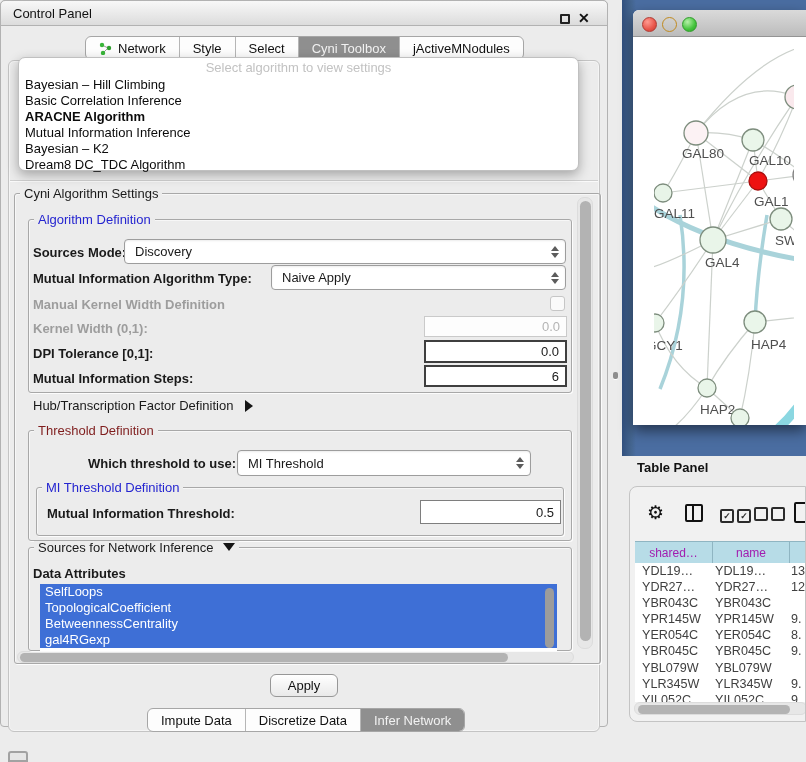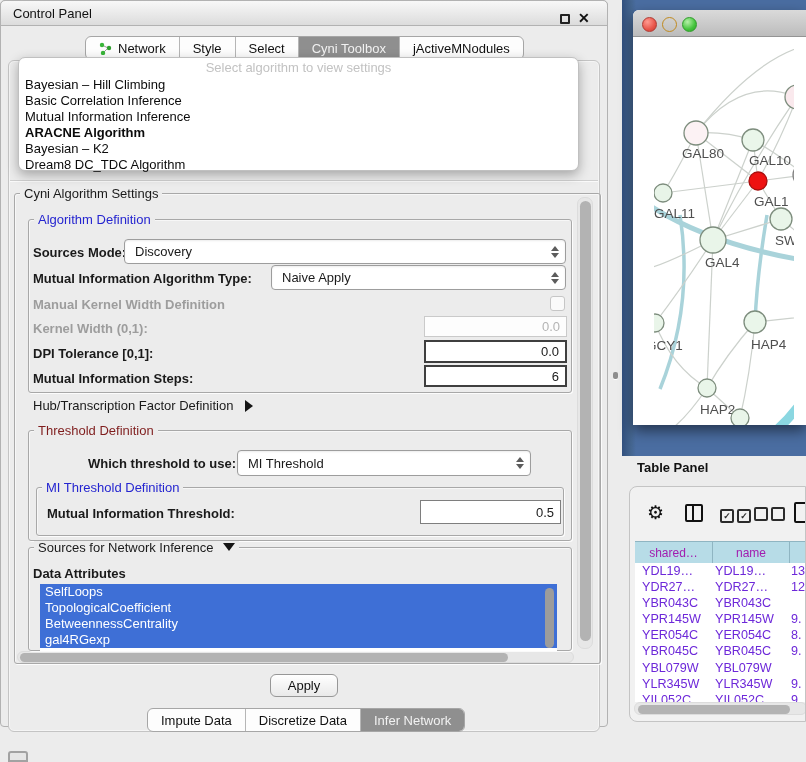--- a/index.html
+++ b/index.html
@@ -72,21 +72,21 @@
   .tp-title{left:637px;top:460px;font-size:13px;color:#111;font-weight:bold;}
   .tp-container{left:629px;top:486px;width:177px;height:236px;background:#f1f1f1;border:1px solid #c4c4c4;border-radius:8px 0 0 8px;overflow:hidden;}
   .tp-toolbar-icon{position:absolute;color:#111;}
   .mini-cb{display:inline-block;width:10px;height:10px;border:2px solid #2b2b2b;border-radius:2px;margin-right:3px;font-size:9px;line-height:10px;text-align:center;font-weight:bold;color:#2b2b2b;}
   .col-icon{display:inline-block;width:14px;height:14px;border:2px solid #111;border-radius:2px;position:relative;}
   .col-icon:after{content:"";position:absolute;left:5px;top:0;width:2px;height:14px;background:#111;}
   .doc-icon{display:inline-block;width:13px;height:17px;border:2px solid #111;border-radius:2px;}
   .thead-cell{position:absolute;top:54px;height:22px;background:#b7dce7;border-right:1px solid #8fb5c2;border-top:1px solid #8fb5c2;border-bottom:1px solid #8fb5c2;
               display:flex;align-items:center;justify-content:center;font-size:12px;color:#a21caf;}
   .table-rows{position:absolute;left:5px;top:76px;width:172px;height:139px;background:#fff;overflow:hidden;}
-  .trow{position:relative;height:16.1px;line-height:16.1px;font-size:12.6px;color:#6d28d9;}
+  .trow{position:relative;height:16.1px;line-height:16.1px;font-size:12.6px;color:#404040;}
   .tc{position:absolute;top:0;white-space:nowrap;}
   .tc.c0{left:7px;width:68px;overflow:hidden;}
   .tc.c1{left:80px;width:68px;overflow:hidden;}
   .tc.c2{left:156px;width:18px;overflow:hidden;}
 
   .splitter-handle{left:613px;top:372px;width:5px;height:7px;background:#8e8e8e;border-radius:2px;box-shadow:0 1px 0 #fff;}
   .corner-chip{left:8px;top:751px;width:20px;height:11px;border:2px solid #a2a2a2;background:#e6e6e6;border-radius:3px 3px 0 0;}
   .top-tick{left:8px;top:0;width:2px;height:6px;background:#adadad;}
 </style>
 </head>
@@ -129,22 +129,22 @@
     <div class="tab">
         <span>jActiveMNodules</span>
       </div>
   </div>
 
   <div class="abs popup">
     <div class="popup-placeholder">Select algorithm to view settings</div>
     <div class="popup-items">
       <div class="popup-item">Bayesian – Hill Climbing</div>
       <div class="popup-item">Basic Correlation Inference</div>
+      <div class="popup-item bold">ARACNE Algorithm</div>
       <div class="popup-item">Mutual Information Inference</div>
-      <div class="popup-item bold">ARACNE Algorithm</div>
       <div class="popup-item">Bayesian – K2</div>
       <div class="popup-item">Dream8 DC_TDC Algorithm</div>
     </div>
   </div>
 
   <div class="abs group" style="left:14px;top:193px;width:587px;height:471px;"></div>
   <div class="abs group-label" style="left:20px;top:187px;">Cyni Algorithm Settings</div>
 
   <div class="abs vscroll-track" style="left:577px;top:197px;width:16px;height:452px;">
     <div class="scroll-thumb" style="position:absolute;left:2px;top:3px;width:11px;height:440px;"></div>

